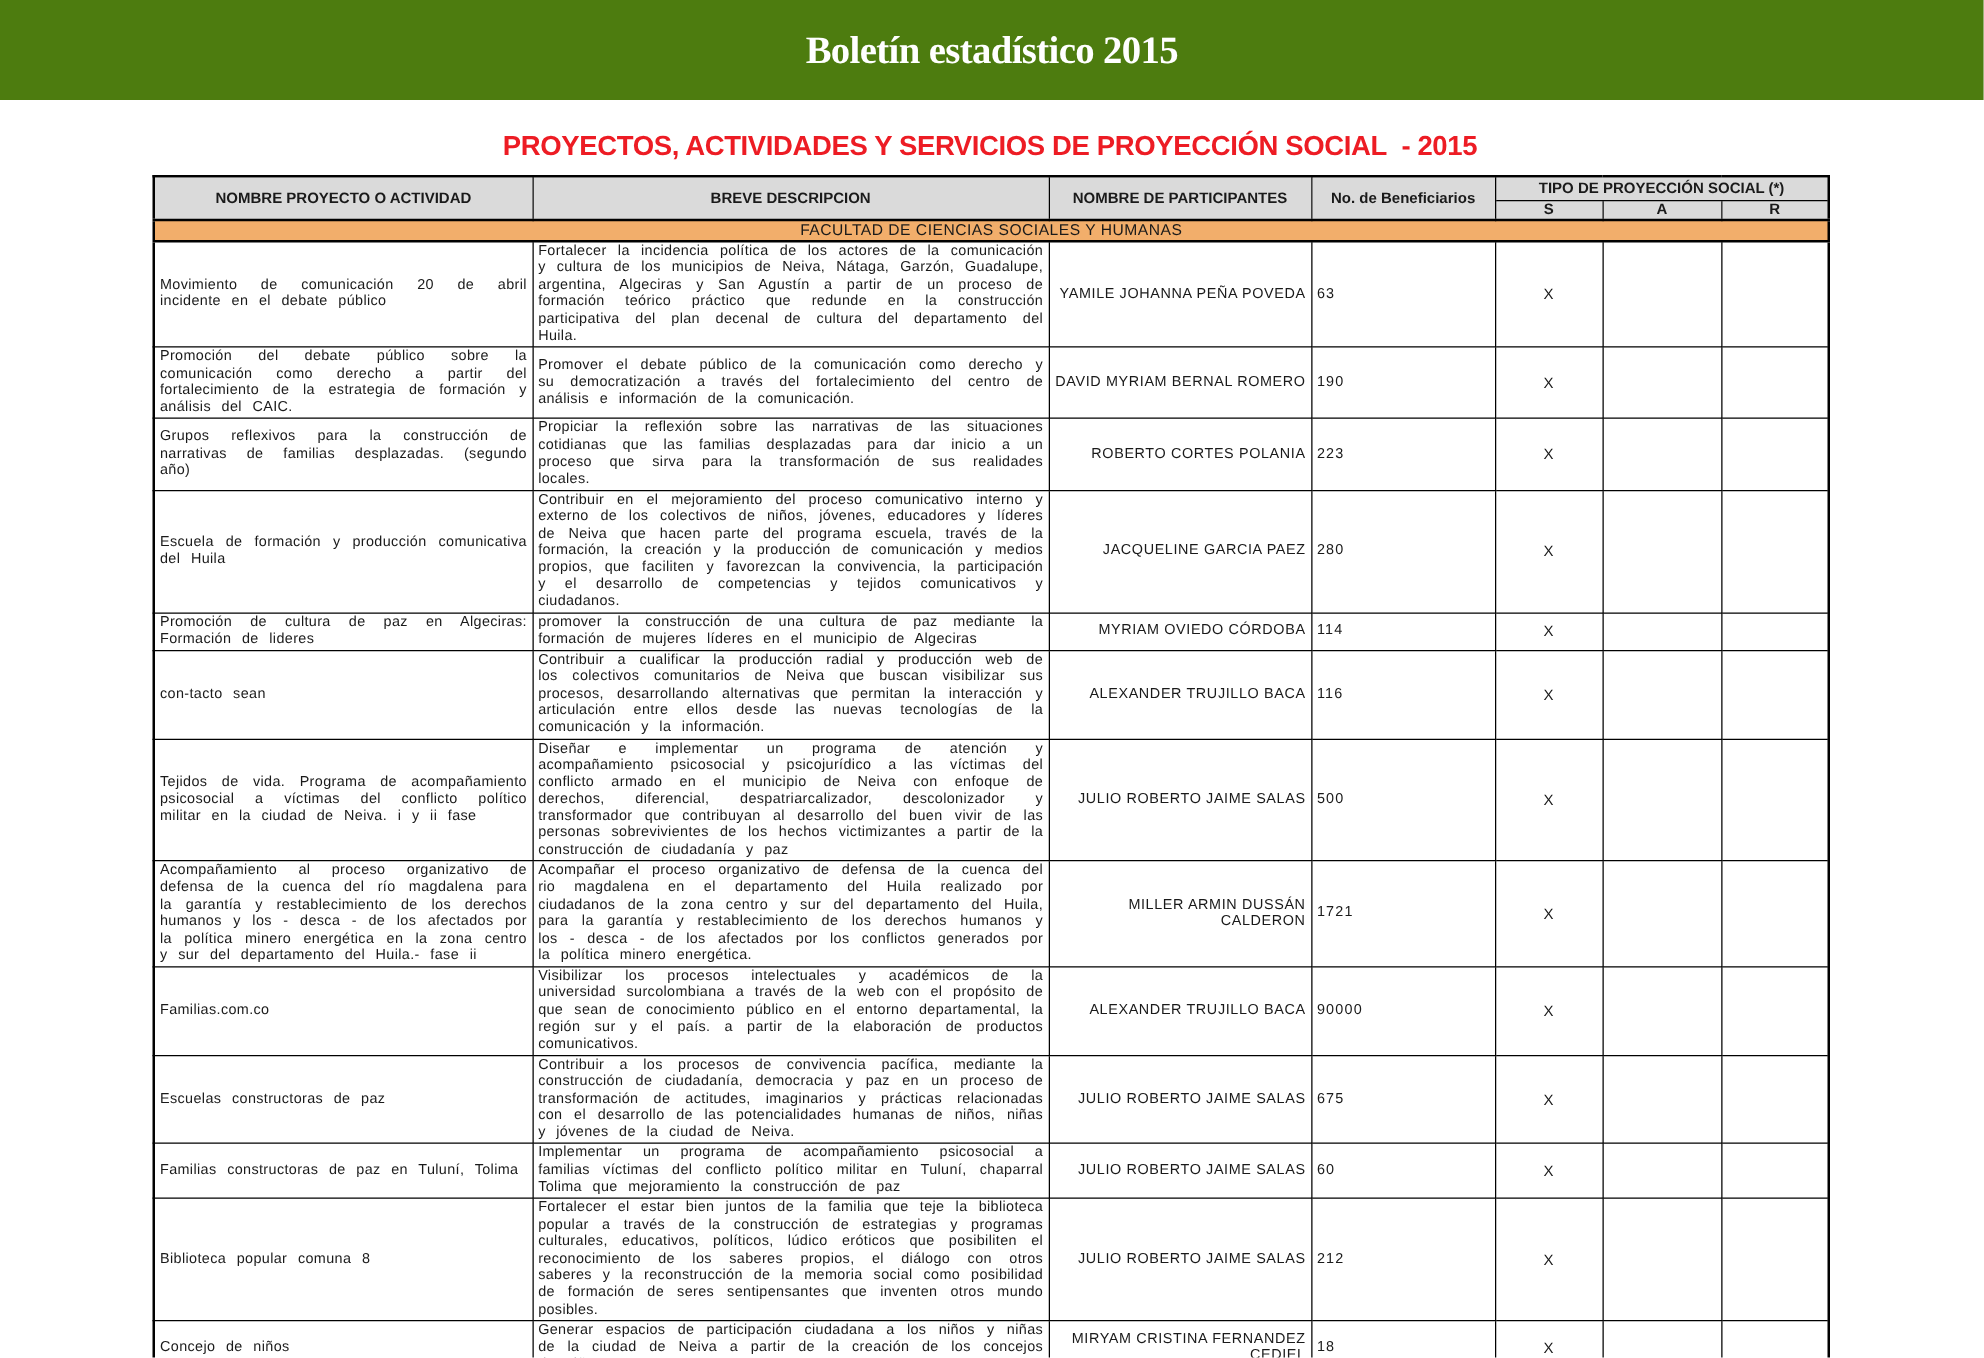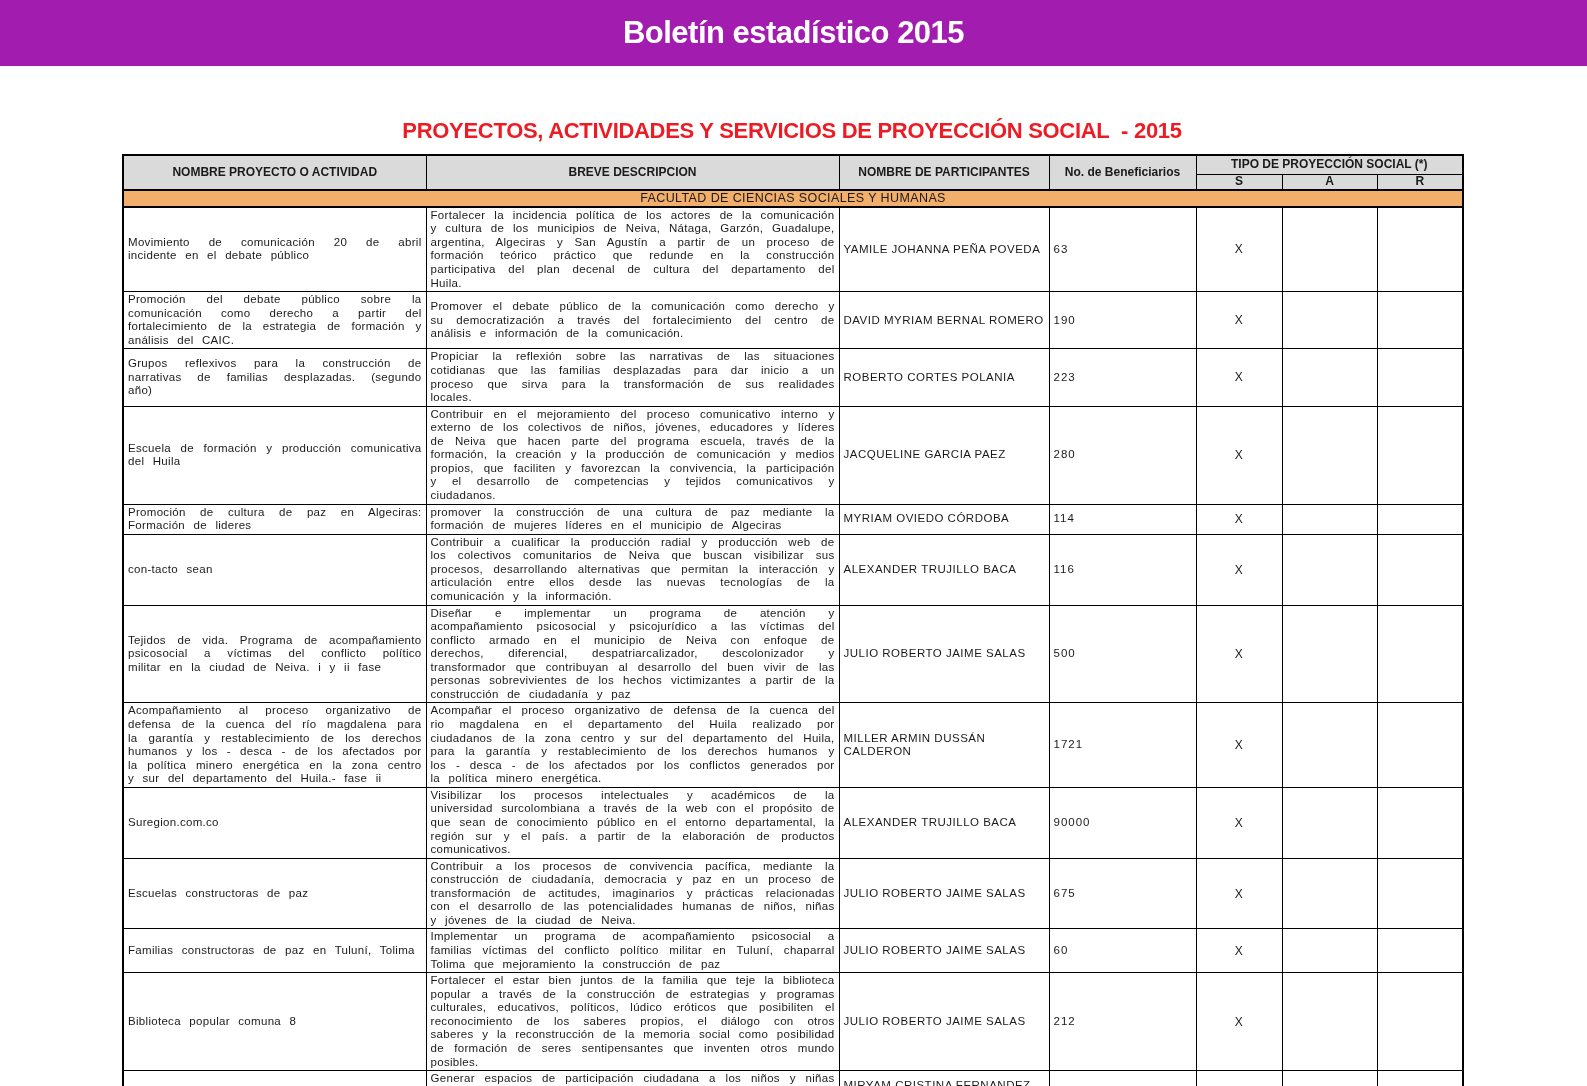--- a/index.html
+++ b/index.html
@@ -1,30 +1,30 @@
 <!DOCTYPE html>
 <html><head>
 <meta charset="utf-8">
 <style>
   html,body{margin:0;padding:0;}
   body{
     width:1587px;height:1086px;overflow:hidden;background:#ffffff;
     font-family:"Liberation Sans",sans-serif;color:#1a1a1a;
   }
   .banner{
-    width:100%;height:66px;background:#a21caf;
-    display:flex;align-items:center;justify-content:center;
+    width:100%;height:80px;background:#4d7c0f;
+    display:flex;align-items:center;justify-content:center;font-family:Liberation Serif, serif;
   }
   .banner-title{
     color:#ffffff;font-size:31px;font-weight:bold;letter-spacing:-0.5px;
   }
   .content{margin-left:122px;width:1340px;}
   .page-title{
     text-align:center;color:#ED1C24;font-weight:bold;font-size:22px;
-    letter-spacing:-0.3px;margin:52px 0 10px 0;
+    letter-spacing:-0.3px;margin:24px 0 10px 0;
   }
   table.main{
     width:1340px;border-collapse:collapse;table-layout:fixed;
     border:2px solid #000;
   }
   th,td{border:1px solid #000;vertical-align:middle;overflow:hidden;}
   thead th{
     background:#DADADA;font-size:12px;font-weight:bold;text-align:center;
     padding:2px 3px;line-height:1.15;
   }
@@ -32,21 +32,21 @@
   tr.section-row td{
     background:#F2AE6B;border-top:2px solid #000;border-bottom:2px solid #000;
     font-weight:normal;font-size:12.5px;text-align:center;padding:0;height:15px;
     letter-spacing:0.4px;
   }
   tbody td{
     font-size:11.5px;line-height:1.18;padding:1px 4px;letter-spacing:0.3px;
   }
   td.td-project{text-align:justify;word-spacing:5px;}
   td.td-desc{text-align:justify;word-spacing:5px;}
-  td.td-part{text-align:left;letter-spacing:0.5px;}
+  td.td-part{text-align:right;letter-spacing:0.5px;}
   td.td-num{letter-spacing:1px;}
   td.td-mark{text-align:center;font-size:12px;}
 </style>
 </head>
 <body>
 
 <div class="banner">
   <span class="banner-title">Boletín estadístico 2015</span>
 </div>
 
@@ -147,21 +147,21 @@
         <tr>
           <td class="td-project">Acompañamiento al proceso organizativo de defensa de la cuenca del río magdalena para la garantía y restablecimiento de los derechos humanos y los - desca - de los afectados por la política minero energética en la zona centro y sur del departamento del Huila.- fase ii</td>
           <td class="td-desc">Acompañar el proceso organizativo de defensa de la cuenca del rio magdalena en el departamento del Huila realizado por ciudadanos de la zona centro y sur del departamento del Huila, para la garantía y restablecimiento de los derechos humanos y los - desca - de los afectados por los conflictos generados por la política minero energética.</td>
           <td class="td-part">MILLER ARMIN DUSSÁN CALDERON</td>
           <td class="td-num">1721</td>
           <td class="td-mark">X</td>
           <td class="td-mark"></td>
           <td class="td-mark"></td>
         </tr>
         <tr>
-          <td class="td-project">Suregion.com.co</td>
+          <td class="td-project">Familias.com.co</td>
           <td class="td-desc">Visibilizar los procesos intelectuales y académicos de la universidad surcolombiana a través de la web con el propósito de que sean de conocimiento público en el entorno departamental, la región sur y el país. a partir de la elaboración de productos comunicativos.</td>
           <td class="td-part">ALEXANDER TRUJILLO BACA</td>
           <td class="td-num">90000</td>
           <td class="td-mark">X</td>
           <td class="td-mark"></td>
           <td class="td-mark"></td>
         </tr>
         <tr>
           <td class="td-project">Escuelas constructoras de paz</td>
           <td class="td-desc">Contribuir a los procesos de convivencia pacífica, mediante la construcción de ciudadanía, democracia y paz en un proceso de transformación de actitudes, imaginarios y prácticas relacionadas con el desarrollo de las potencialidades humanas de niños, niñas y jóvenes de la ciudad de Neiva.</td>

